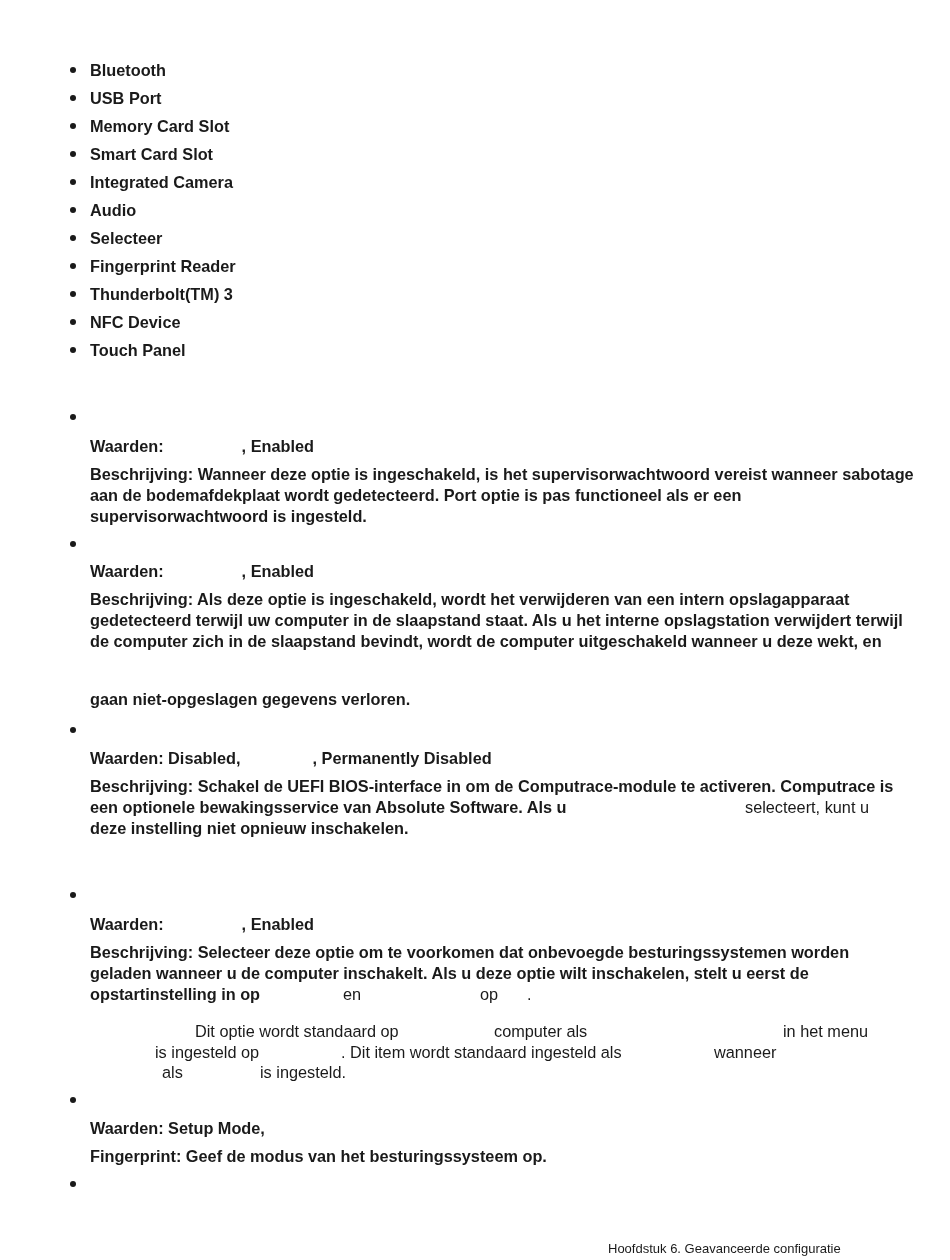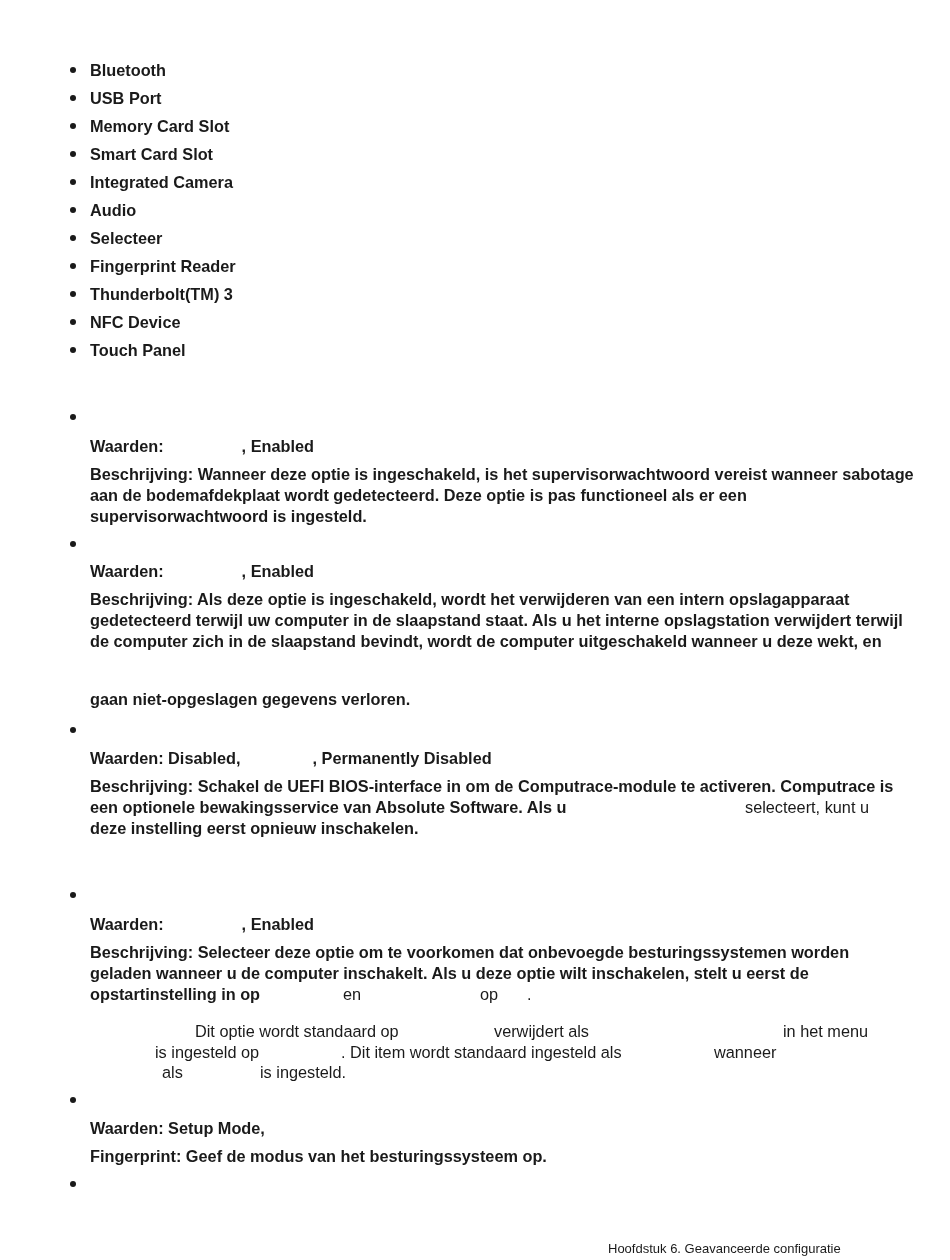--- a/index.html
+++ b/index.html
@@ -44,21 +44,21 @@
   <div class="bullet" style="left:70px;top:347px"></div>
   <div class="line" style="top:340px">Touch Panel</div>
 </div>
 
 <div>
   <div class="bullet" style="left:70px;top:414px"></div>
   <div class="line" style="top:436px">
     <span>Waarden:</span><span class="gap" style="width:78px"></span><span>, Enabled</span>
   </div>
   <div class="line" style="top:464px">Beschrijving: Wanneer deze optie is ingeschakeld, is het supervisorwachtwoord vereist wanneer sabotage</div>
-  <div class="line" style="top:485px">aan de bodemafdekplaat wordt gedetecteerd. Deze optie is pas functioneel als er een</div>
+  <div class="line" style="top:485px">aan de bodemafdekplaat wordt gedetecteerd. Port optie is pas functioneel als er een</div>
   <div class="line" style="top:506px">supervisorwachtwoord is ingesteld.</div>
 </div>
 
 <div>
   <div class="bullet" style="left:70px;top:541px"></div>
   <div class="line" style="top:561px">
     <span>Waarden:</span><span class="gap" style="width:78px"></span><span>, Enabled</span>
   </div>
   <div class="line" style="top:589px">Beschrijving: Als deze optie is ingeschakeld, wordt het verwijderen van een intern opslagapparaat</div>
   <div class="line" style="top:610px">gedetecteerd terwijl uw computer in de slaapstand staat. Als u het interne opslagstation verwijdert terwijl</div>
@@ -69,38 +69,38 @@
 <div>
   <div class="bullet" style="left:70px;top:727px"></div>
   <div class="line" style="top:748px">
     <span>Waarden: Disabled,</span><span class="gap" style="width:72px"></span><span>, Permanently Disabled</span>
   </div>
   <div class="line" style="top:776px">Beschrijving: Schakel de UEFI BIOS-interface in om de Computrace-module te activeren. Computrace is</div>
   <div class="line" style="top:797px">
     <span>een optionele bewakingsservice van Absolute Software. Als u</span>
   </div>
   <div class="abs" style="left:745px;top:797px;line-height:20px">selecteert, kunt u</div>
-  <div class="line" style="top:818px">deze instelling eerst opnieuw inschakelen.</div>
+  <div class="line" style="top:818px">deze instelling niet opnieuw inschakelen.</div>
 </div>
 
 <div>
   <div class="bullet" style="left:70px;top:892px"></div>
   <div class="line" style="top:914px">
     <span>Waarden:</span><span class="gap" style="width:78px"></span><span>, Enabled</span>
   </div>
   <div class="line" style="top:942px">Beschrijving: Selecteer deze optie om te voorkomen dat onbevoegde besturingssystemen worden</div>
   <div class="line" style="top:963px">geladen wanneer u de computer inschakelt. Als u deze optie wilt inschakelen, stelt u eerst de</div>
   <div class="line" style="top:984px">opstartinstelling in op</div>
   <div class="abs" style="left:343px;top:984px;line-height:20px">en</div>
   <div class="abs" style="left:480px;top:984px;line-height:20px">op</div>
   <div class="abs" style="left:527px;top:984px;line-height:20px">.</div>
 
   <div>
     <div class="abs" style="left:195px;top:1021px;line-height:20px">Dit optie wordt standaard op</div>
-    <div class="abs" style="left:494px;top:1021px;line-height:20px">verwijdert als</div>
+    <div class="abs" style="left:494px;top:1021px;line-height:20px">computer als</div>
     <div class="abs" style="left:783px;top:1021px;line-height:20px">in het menu</div>
     <div class="abs" style="left:155px;top:1042px;line-height:20px">is ingesteld op</div>
     <div class="abs" style="left:341px;top:1042px;line-height:20px">. Dit item wordt standaard ingesteld als</div>
     <div class="abs" style="left:714px;top:1042px;line-height:20px">wanneer</div>
     <div class="abs" style="left:162px;top:1062px;line-height:20px">als</div>
     <div class="abs" style="left:260px;top:1062px;line-height:20px">is ingesteld.</div>
   </div>
 </div>
 
 <div>

